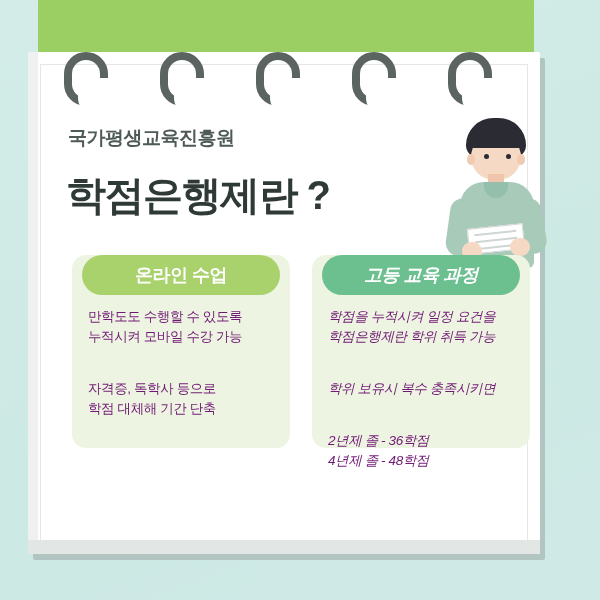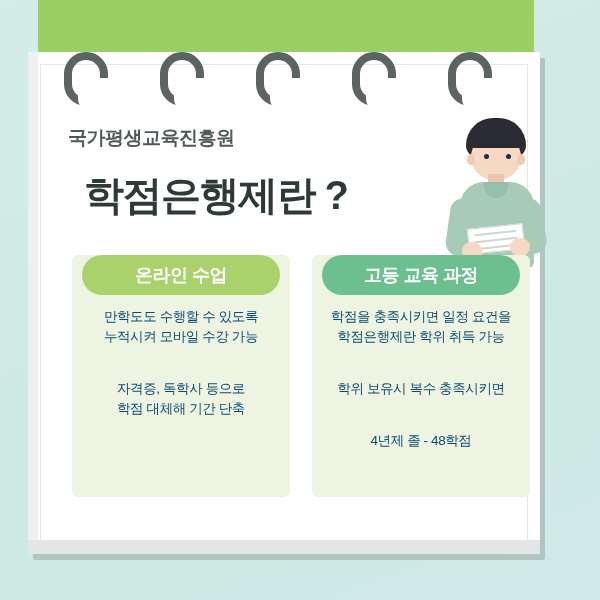--- a/index.html
+++ b/index.html
@@ -132,21 +132,21 @@
     position: absolute;
     left: 68px;
     top: 125px;
     font-size: 19px;
     font-weight: bold;
     color: #4e5a56;
     letter-spacing: -0.5px;
   }
   .headline {
     position: absolute;
-    left: 84px;
+    left: 66px;
     top: 168px;
     font-size: 40px;
     font-weight: bold;
     color: #2f3a36;
     letter-spacing: -1.5px;
   }
 
   
   .char {
     position: absolute;
@@ -282,26 +282,26 @@
     height: 2px;
     background: #cfd6d3;
     margin: 5px 6px 0 6px;
   }
 
   
   .card {
     position: absolute;
     top: 255px;
     width: 218px;
-    height: 242px;
+    height: 193px;
     background: #eef4e2;
-    border-radius: 6px;
+    border-radius: 14px;
   }
   .card.left  { left: 72px; }
-  .card.right { left: 312px; }
+  .card.right { left: 312px; font-style: italic; }
 
   .card-title {
     position: absolute;
     top: -0px;
     left: 10px;
     width: 198px;
     height: 40px;
     border-radius: 20px;
     color: #ffffff;
     font-size: 18px;
@@ -319,23 +319,22 @@
     top: 52px;
     left: 0;
     width: 218px;
     box-sizing: border-box;
     padding: 0 16px;
   }
   .blk {
     margin-bottom: 16px;
     font-size: 13.5px;
     line-height: 20px;
-    color: #0c4a6e;
+    color: #701a75;
     letter-spacing: -0.4px;
-    text-align: center;
   }
   .blk div { white-space: nowrap; }
   .blk.gap { margin-top: 32px; }
 </style>
 </head>
 <body>
 
 <div id="poster">
   <div class="bg-band"></div>
 
@@ -400,24 +399,25 @@
         <div>자격증, 독학사 등으로</div>
         <div>학점 대체해 기간 단축</div>
       </div>
     </div>
   </div>
 
   <div class="card right">
     <div class="card-title">고등 교육 과정</div>
     <div class="card-body">
       <div class="blk">
-        <div>학점을 충족시키면 일정 요건을</div>
+        <div>학점을 누적시켜 일정 요건을</div>
         <div>학점은행제란 학위 취득 가능</div>
       </div>
       <div class="blk gap">
         <div>학위 보유시 복수 충족시키면</div>
       </div>
       <div class="blk gap">
+        <div>2년제 졸 - 36학점</div>
         <div>4년제 졸 - 48학점</div>
       </div>
     </div>
   </div>
 </div>
 
 </body></html>

